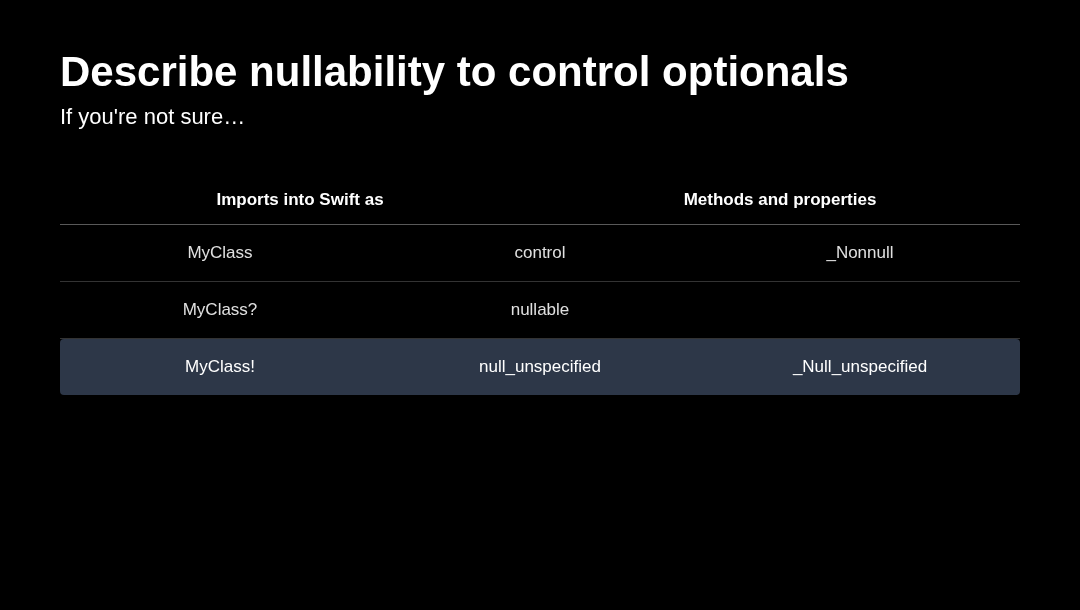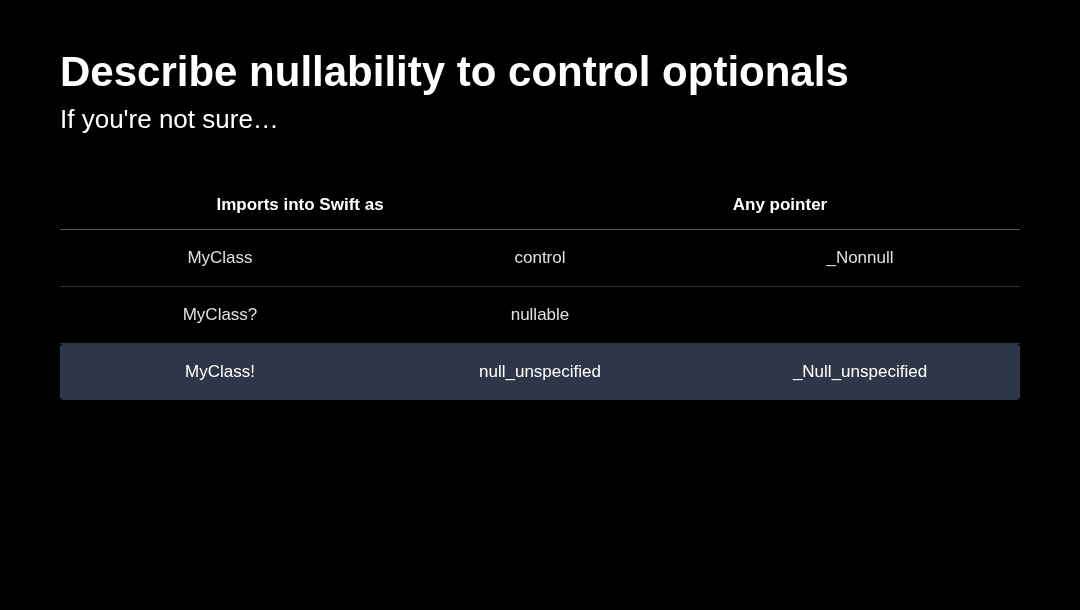--- a/index.html
+++ b/index.html
@@ -27,21 +27,21 @@
 
     .title {
       font-size: 42px;
       font-weight: 700;
       color: #ffffff;
       line-height: 1.15;
       margin-bottom: 8px;
     }
 
     .subtitle {
-      font-size: 26px;
+      font-size: 22px;
       font-weight: 400;
       color: #ffffff;
       margin-bottom: 40px;
     }
 
     .table-wrapper {
       width: 960px;
       margin: 0 auto;
       margin-top: 10px;
     }
@@ -92,21 +92,21 @@
 </head>
 <body>
 
 <div class="slide-container">
   <h1 class="title">Describe nullability to control optionals</h1>
   <p class="subtitle">If you're not sure…</p>
 
   <div class="table-wrapper">
     <div class="table-header">
       <div class="header-cell">Imports into Swift as</div>
-      <div class="header-cell">Any pointer</div>
+      <div class="header-cell">Methods and properties</div>
     </div>
 
     <div class="table-body">
 
       <div class="table-row">
         <div class="cell">MyClass</div>
         <div class="cell">control</div>
         <div class="cell">_Nonnull</div>
       </div>
 

